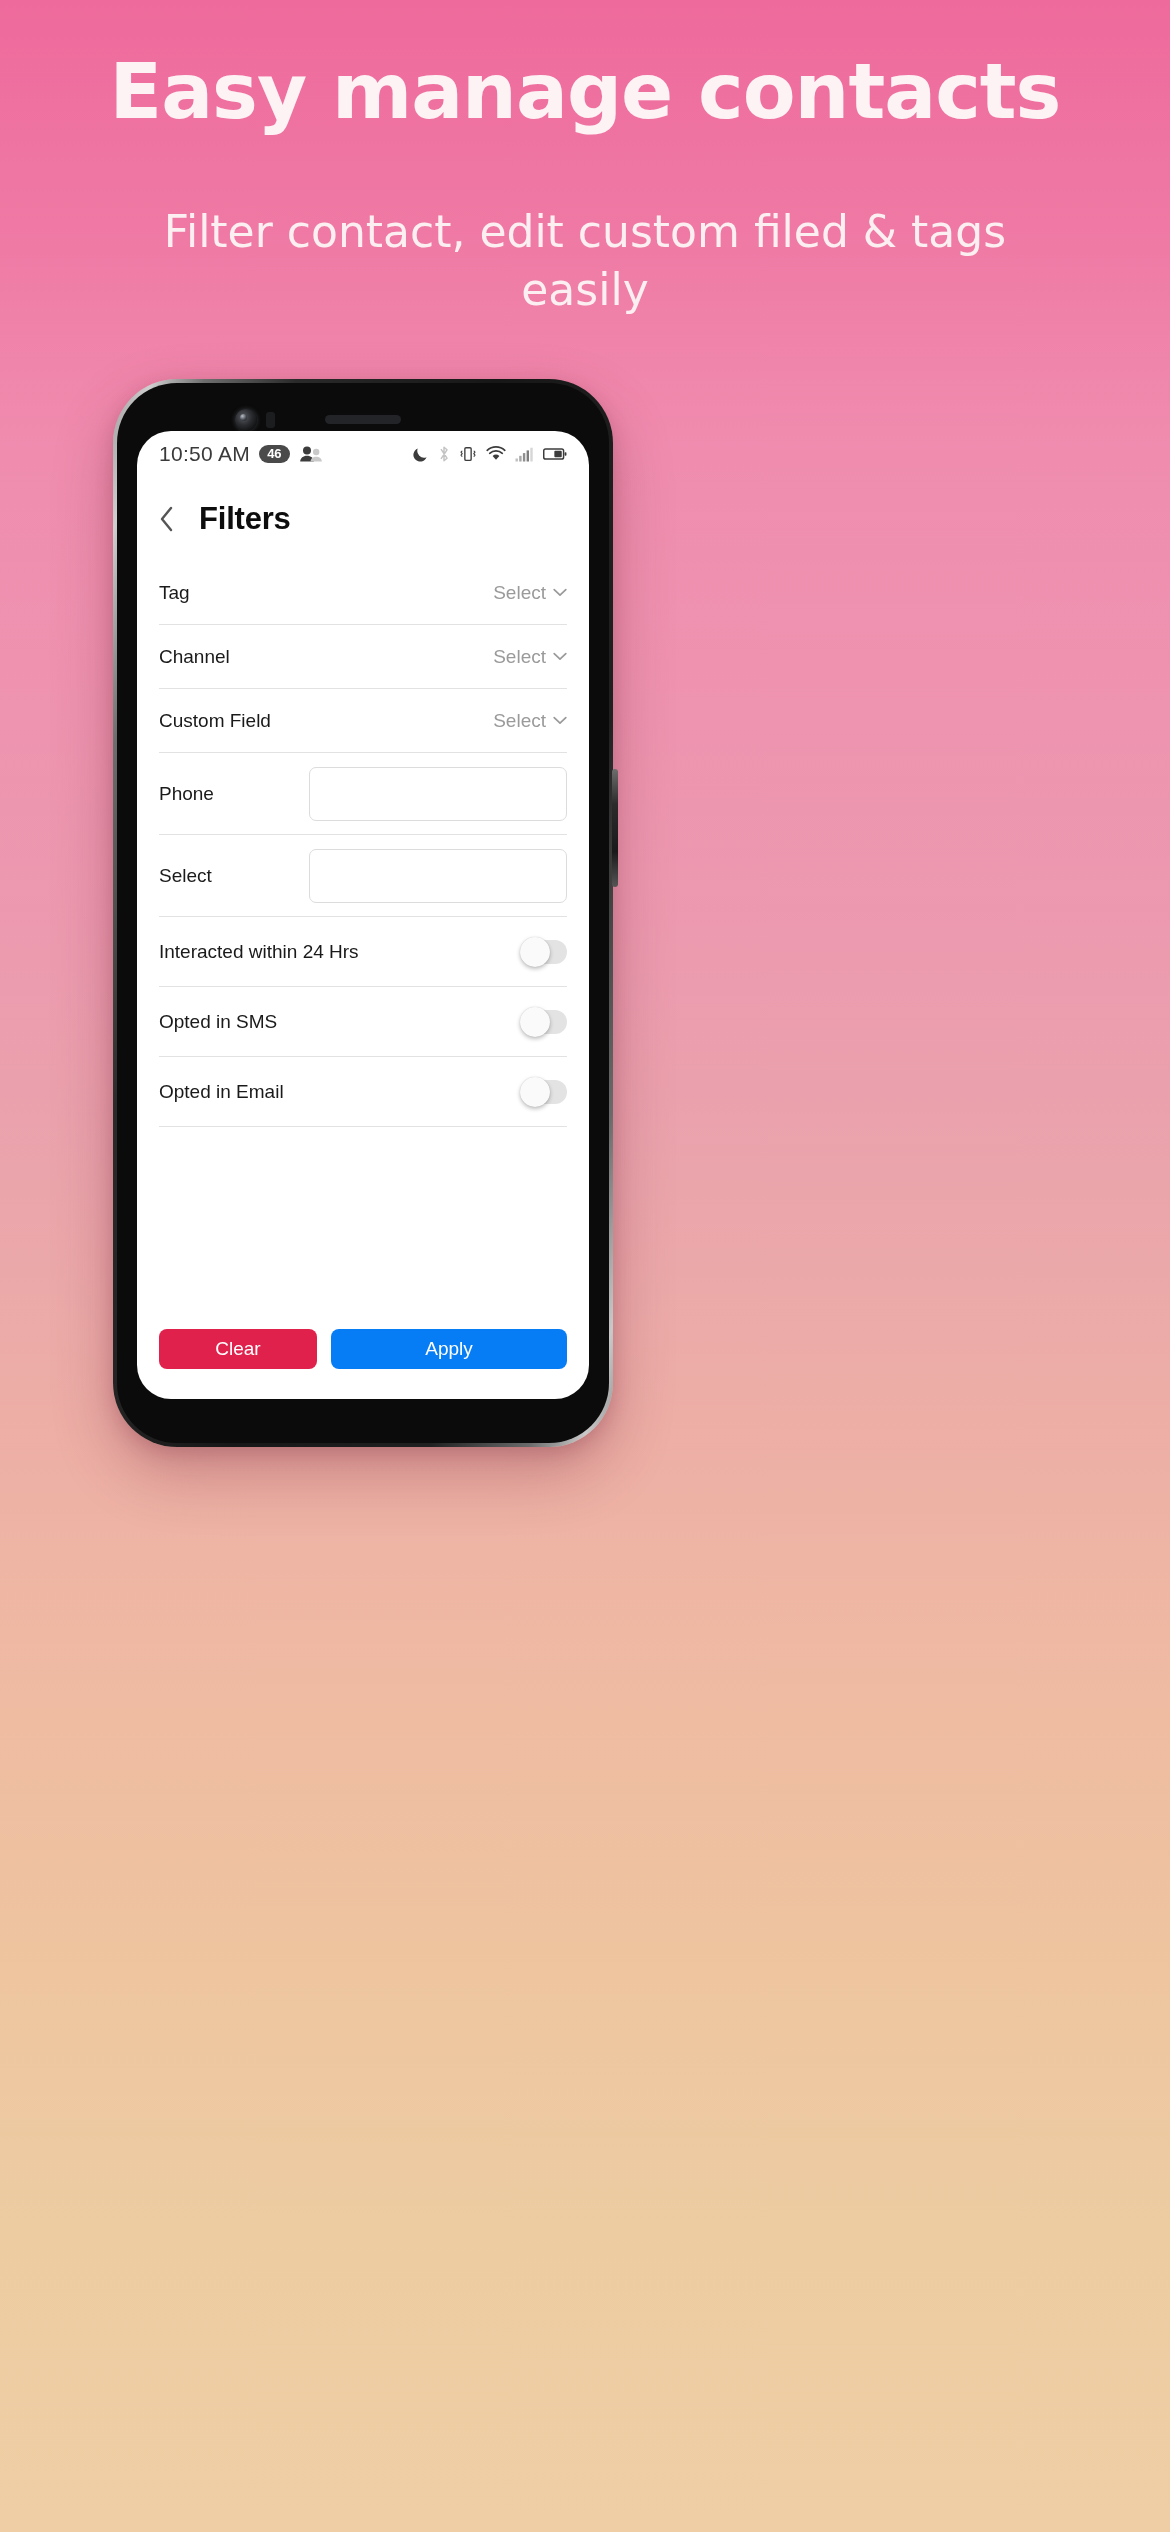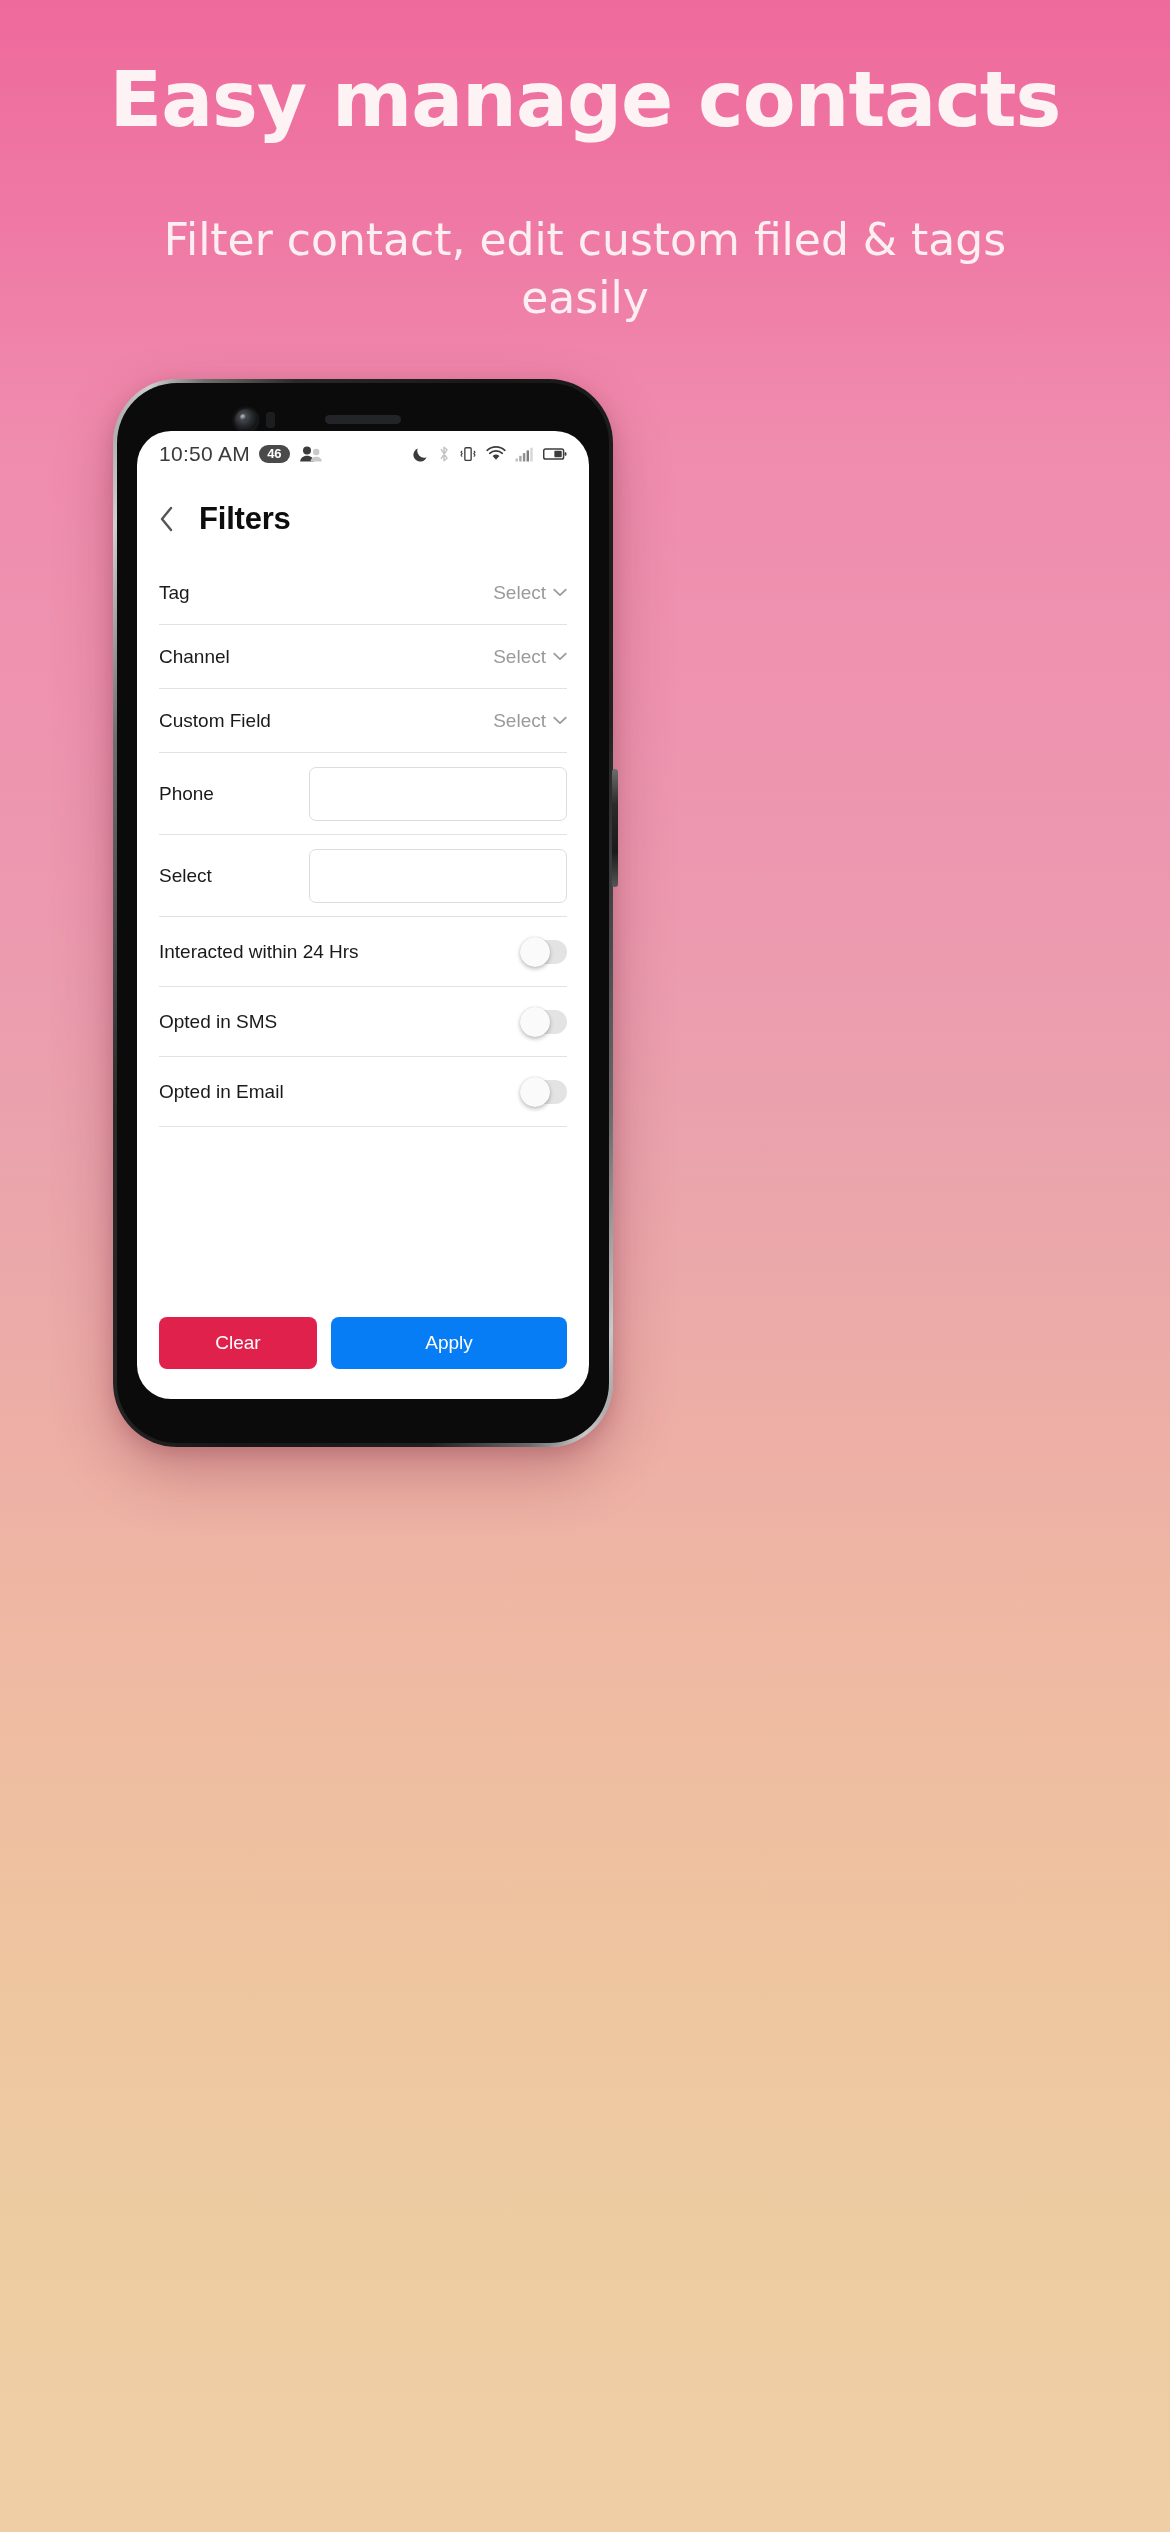--- a/index.html
+++ b/index.html
@@ -18,21 +18,21 @@
       #EAA5AB 47%,
       #EDAEA6 56%,
       #EFBBA2 67%,
       #EEC59F 78%,
       #EDCCA2 88%,
       #EFCEA5 100%);
     position:relative;
   }
 
   
-  .promo { position:absolute; left:0; top:12px; width:1170px; text-align:center; }
+  .promo { position:absolute; left:0; top:4px; width:1170px; text-align:center; }
   .promo-title {
     margin-top:48px;
     font-size:77px;
     font-weight:700;
     letter-spacing:-1px;
     color:#FDF2F4;
     line-height:1.05;
     font-family:"DejaVu Sans", sans-serif;
   }
   .promo-sub {
@@ -177,21 +177,21 @@
   }
   .row-last { border-bottom:1px solid #e2e2e2; }
 
   
   .actions {
     flex:0 0 auto;
     display:flex; gap:14px;
     padding:0 22px 30px;
   }
   .btn {
-    height:52px; border-radius:8px;
+    height:40px; border-radius:8px;
     display:flex; align-items:center; justify-content:center;
     font-size:19px; color:#fff; cursor:pointer;
     border:none;
     font-family:"Liberation Sans", sans-serif;
   }
   .btn-clear { width:158px; background:#E0214B; }
   .btn-apply { flex:1 1 auto; background:#067CF5; }
 </style>
 </head>
 <body>

